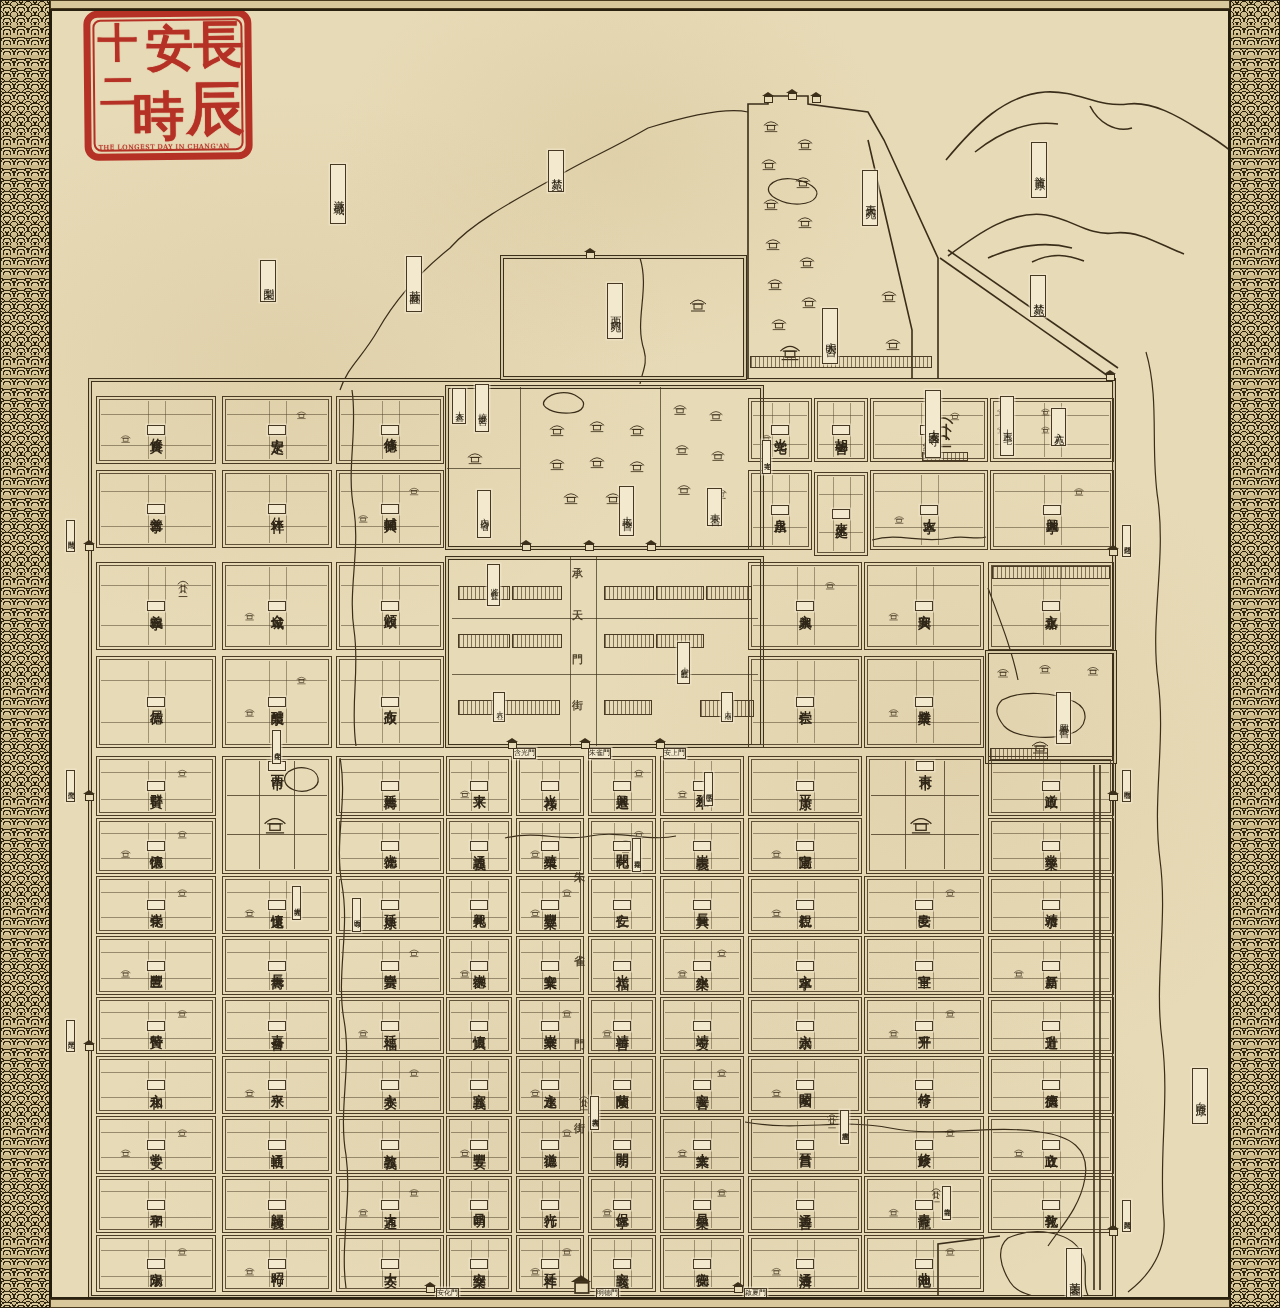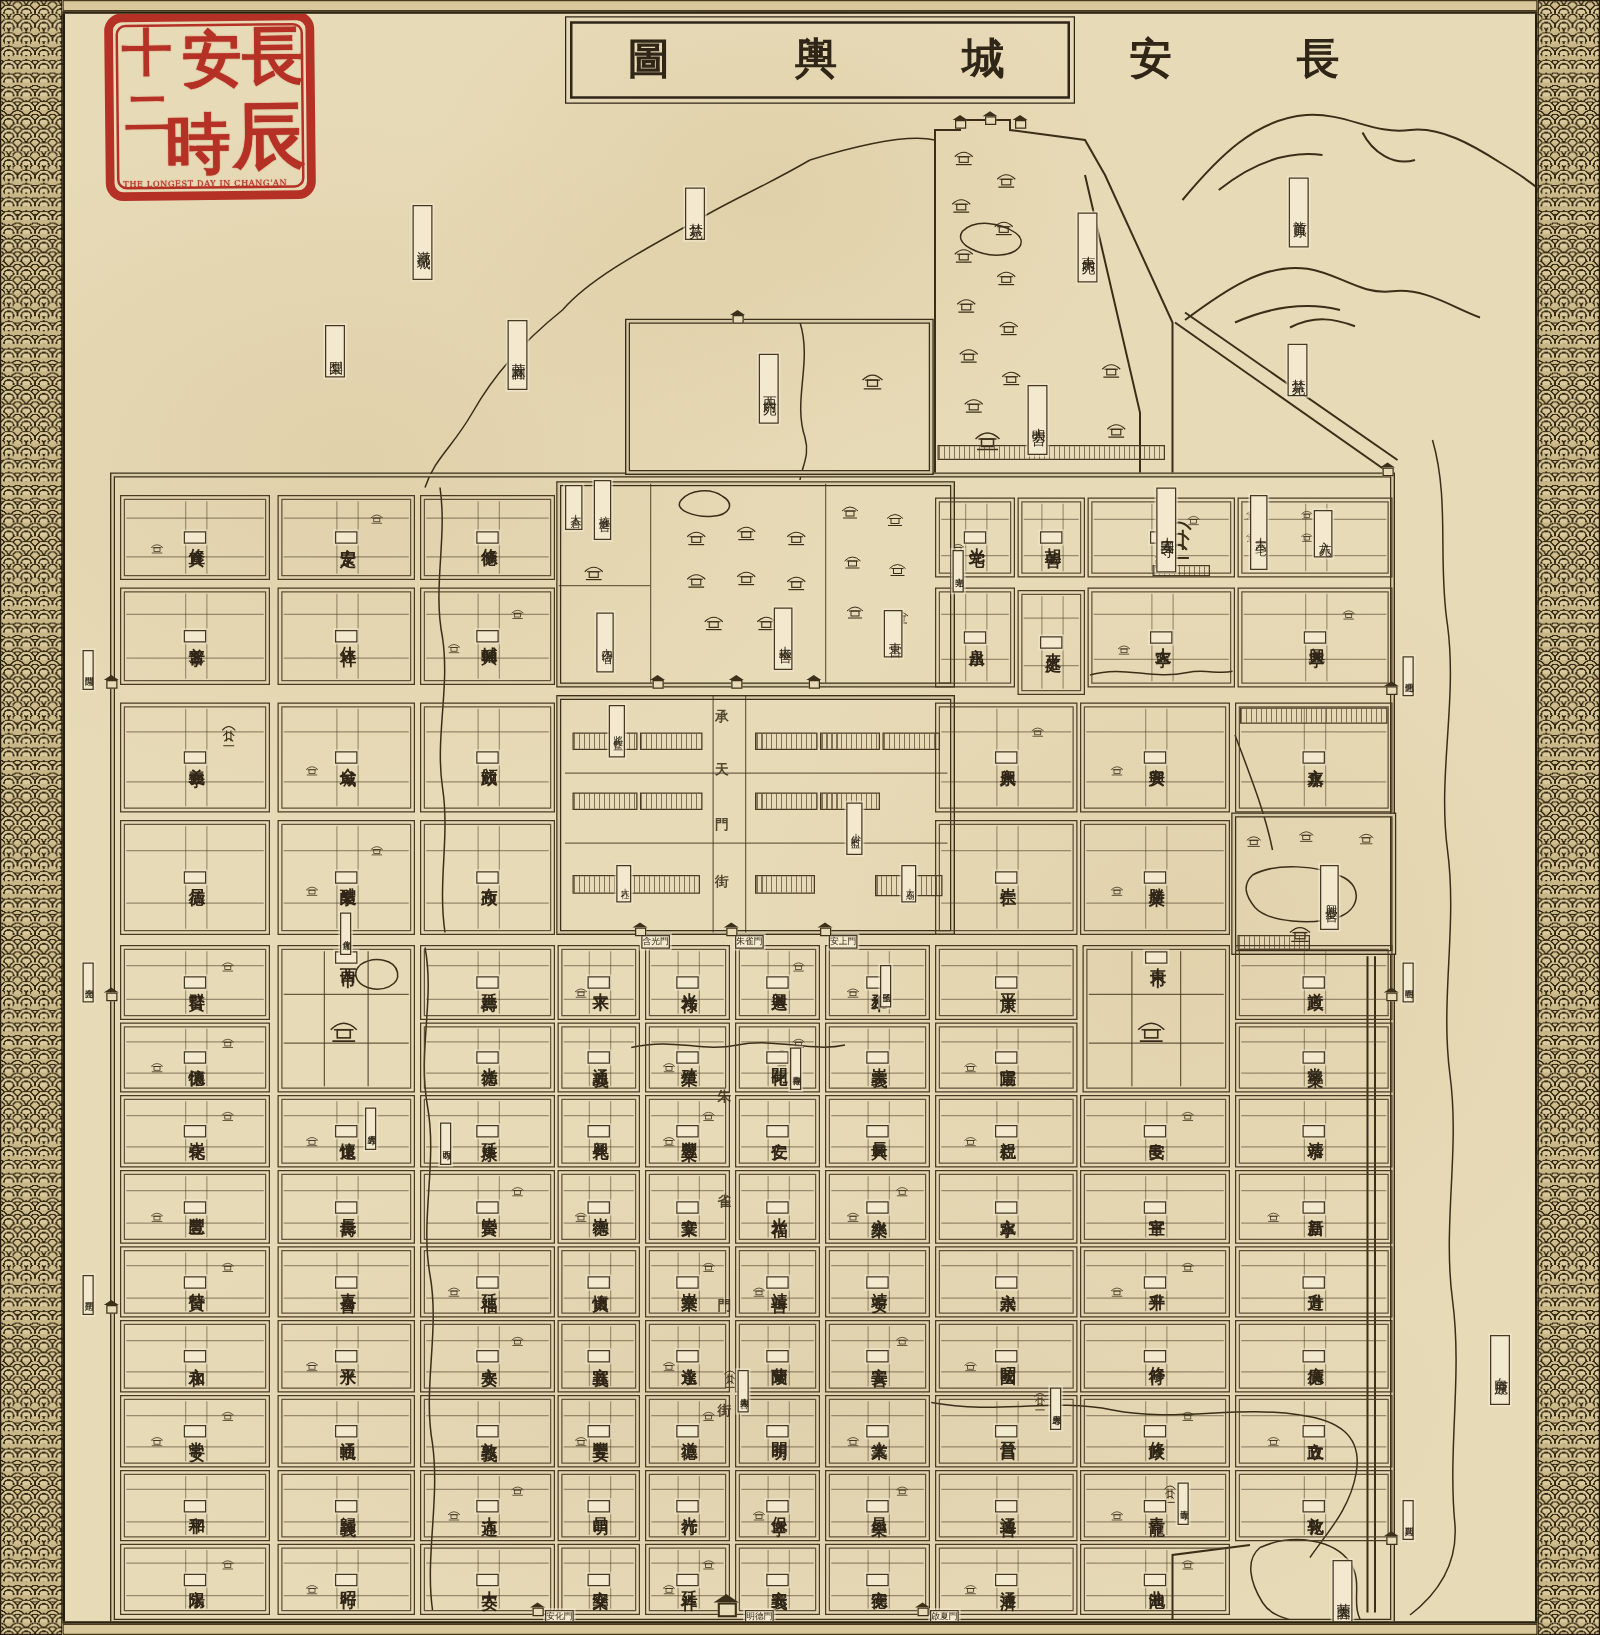--- a/index.html
+++ b/index.html
@@ -219,23 +219,20 @@
   <div class="frame" style="left:445px;top:385px;width:317px;height:163px"></div>
   <div class="frame" style="left:445px;top:556px;width:317px;height:190px"></div>
   <div class="frame" style="left:500px;top:255px;width:245px;height:123px"></div>
   <div class="frame" style="left:985px;top:650px;width:130px;height:112px"></div>
 
   <div class="band left"></div>
   <div class="band right"></div>
   <div class="hstrip top"></div>
   <div class="hstrip bot"></div>
 
-  <div id="titlebox">
-    <div class="inner">圖 輿 城 安 長</div>
-  </div>
 
   <div id="seal">
     <div class="rim"></div>
     <div class="rim2"></div>
     <span style="left:14px;top:12px;font-size:40px">十</span>
     <span style="left:16px;top:62px;font-size:36px">二</span>
     <span style="left:48px;top:80px;font-size:52px">時</span>
     <span style="left:62px;top:14px;font-size:48px">安</span>
     <span style="left:110px;top:10px;font-size:50px">長</span>
     <span style="left:102px;top:70px;font-size:58px">辰</span>

